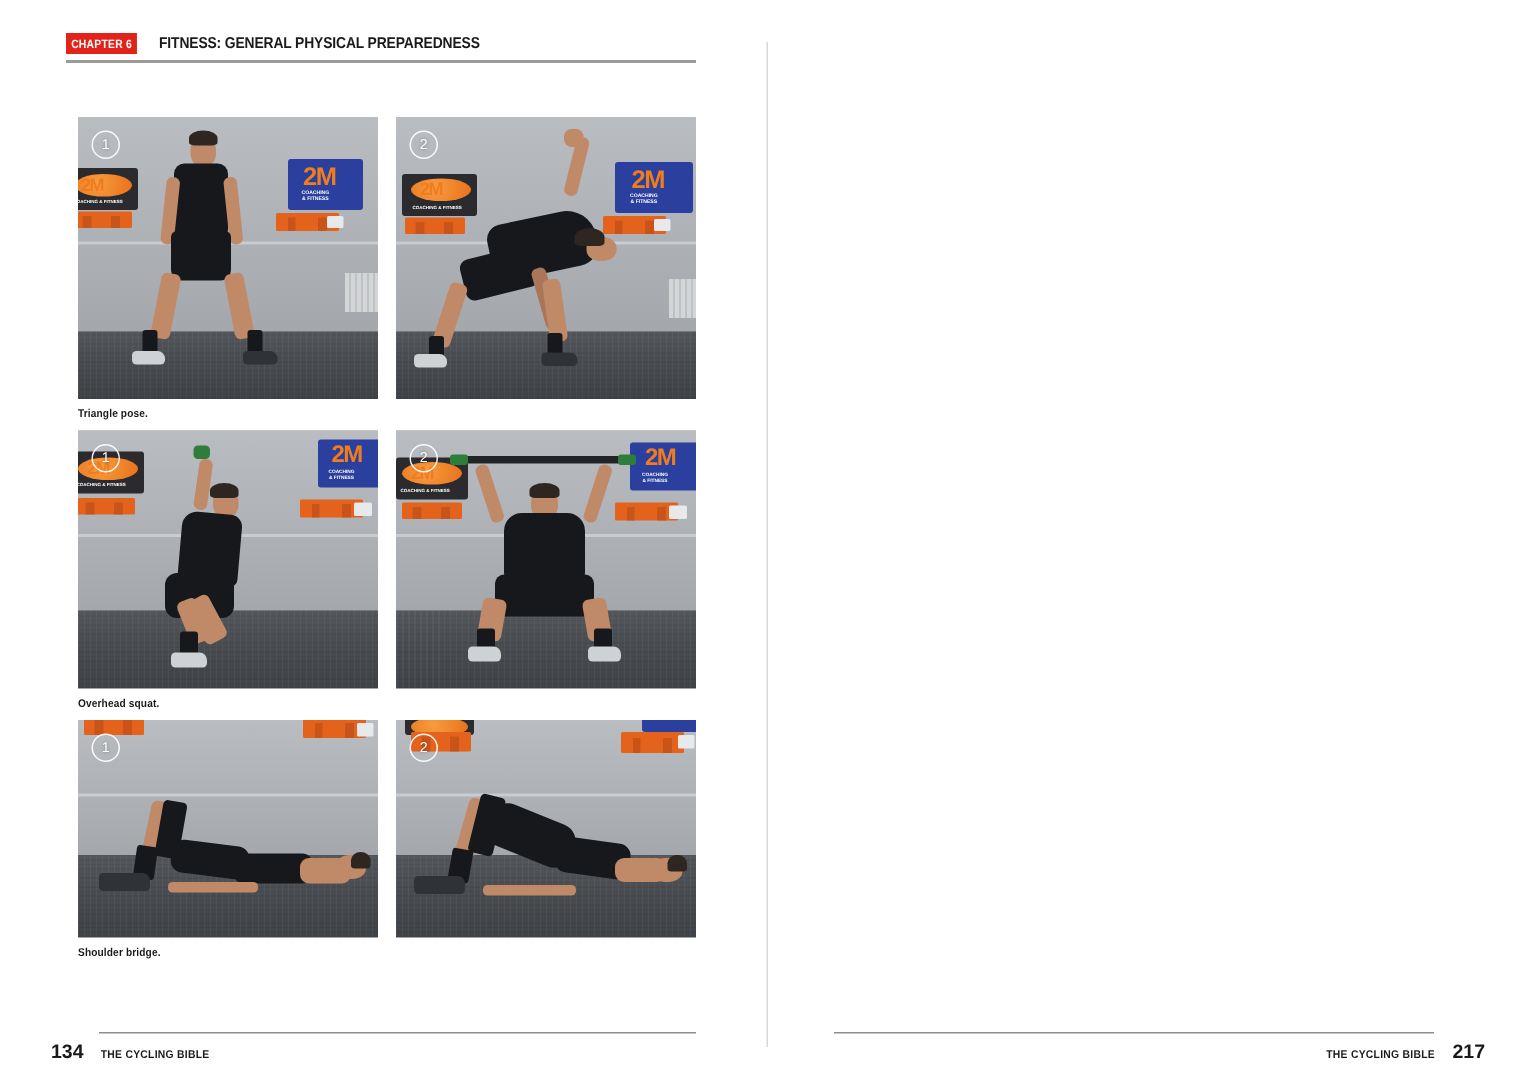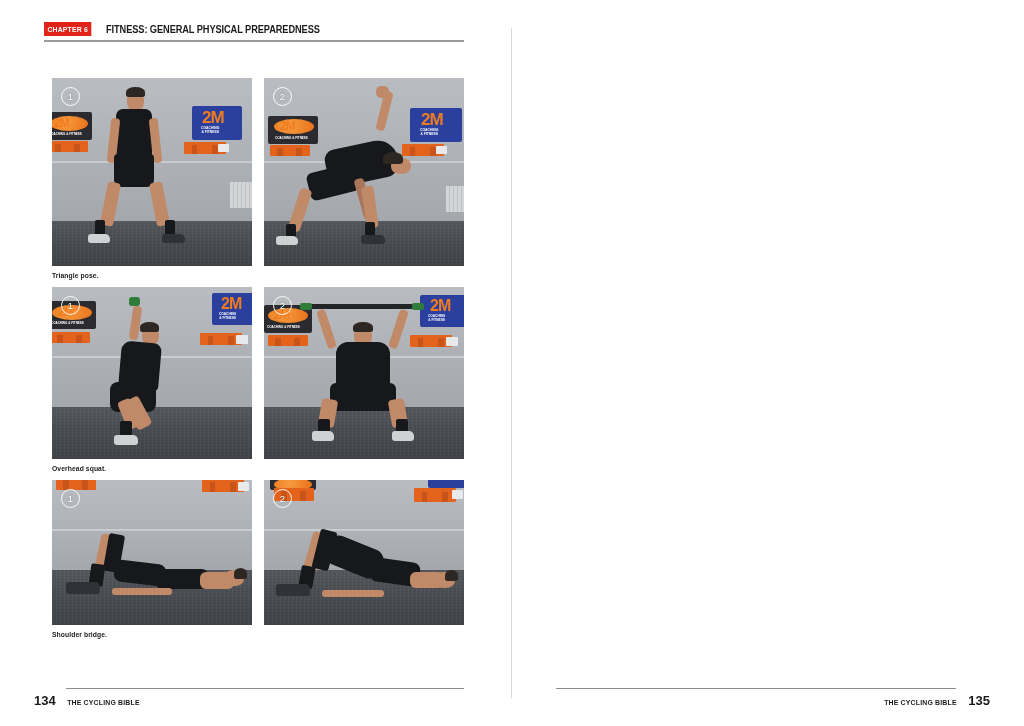--- a/index.html
+++ b/index.html
@@ -398,17 +398,17 @@
     </div>
   </div>
 
   <div class="gutter-rule"></div>
 
   <div class="page page-right">
 
     <div class="footer-rule-right"></div>
     <div class="folio folio-right">
       <span class="folio-txt">THE CYCLING BIBLE</span>
-      <span class="folio-num">135</span>
+      <span class="folio-num">217</span>
     </div>
   </div>
 
 </div>
 
 </body></html>

